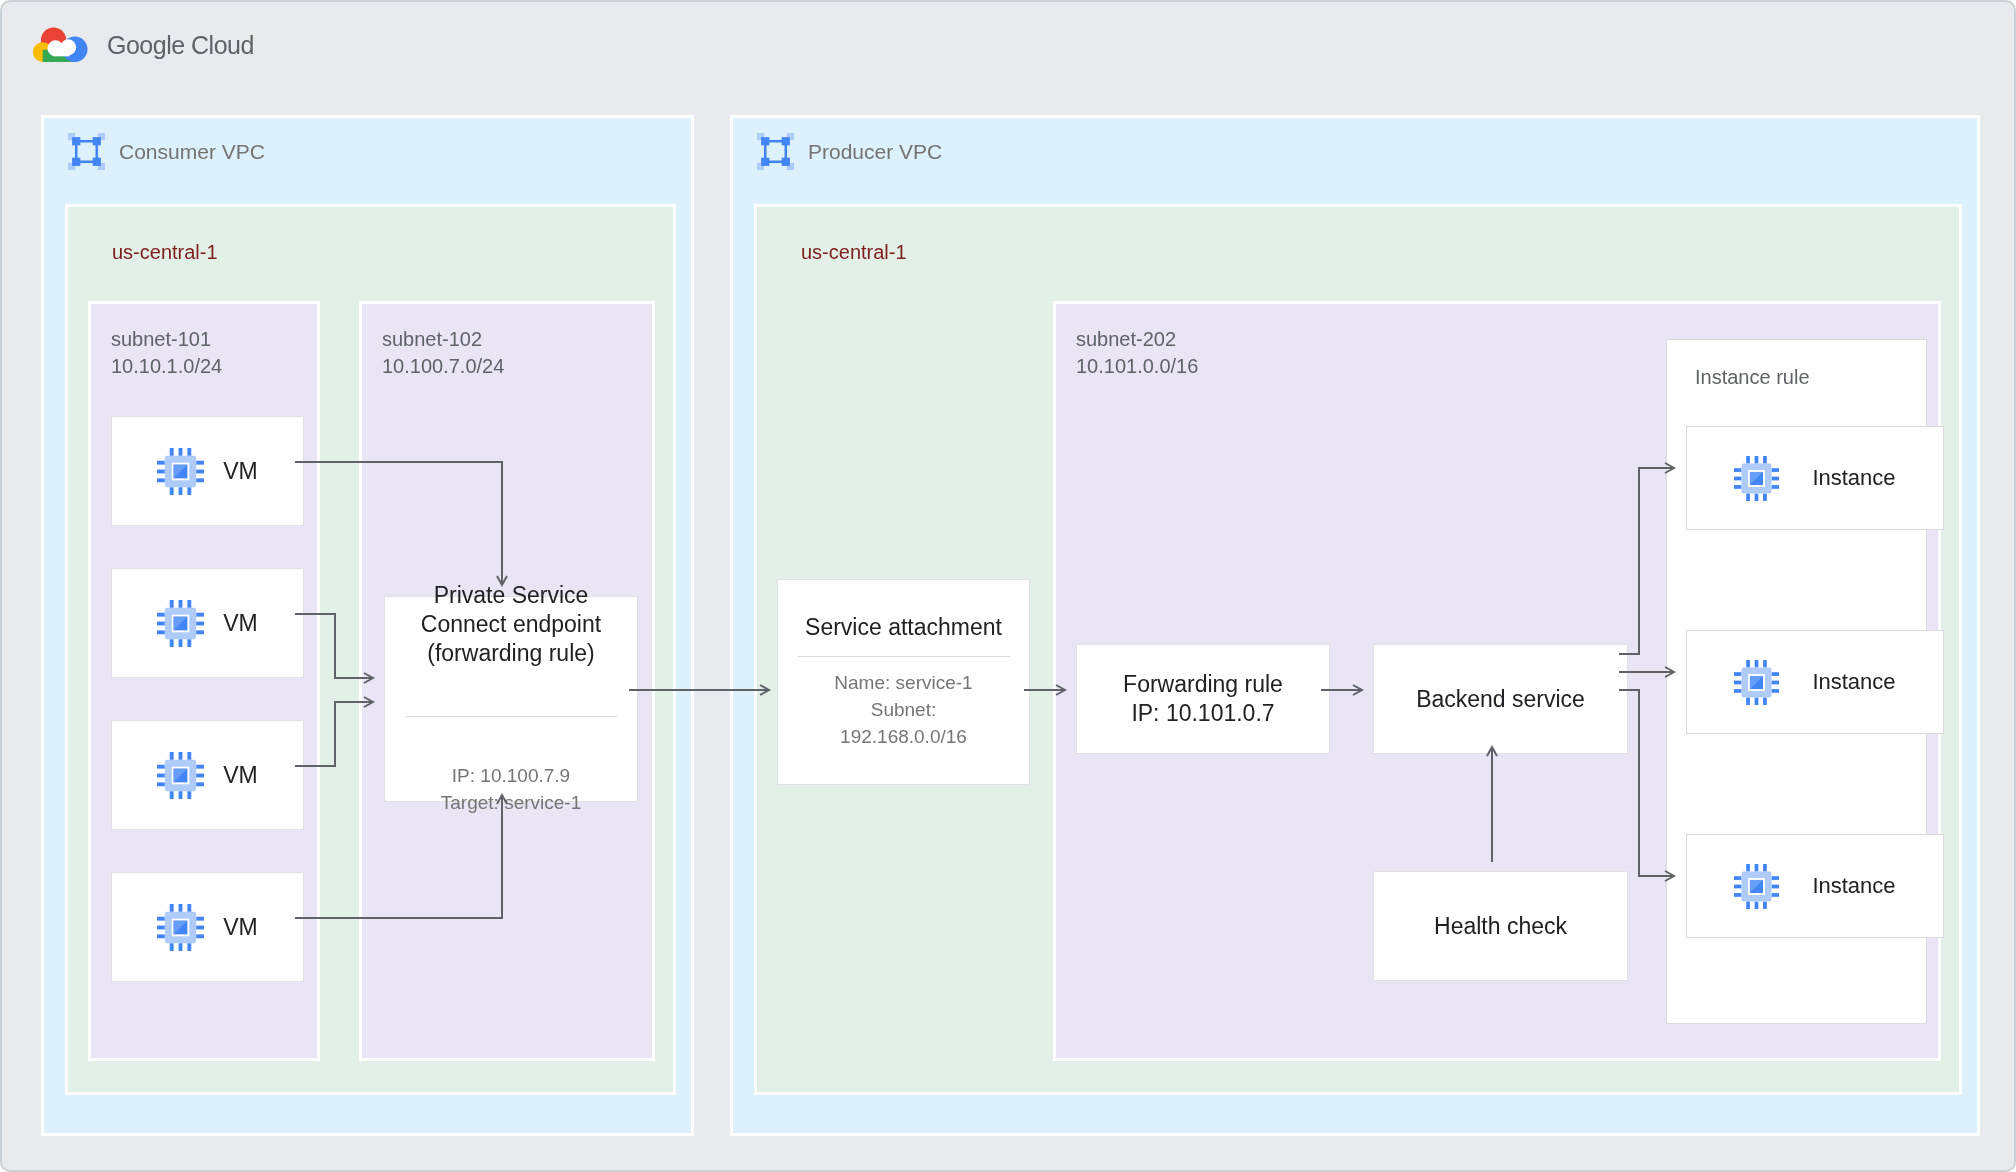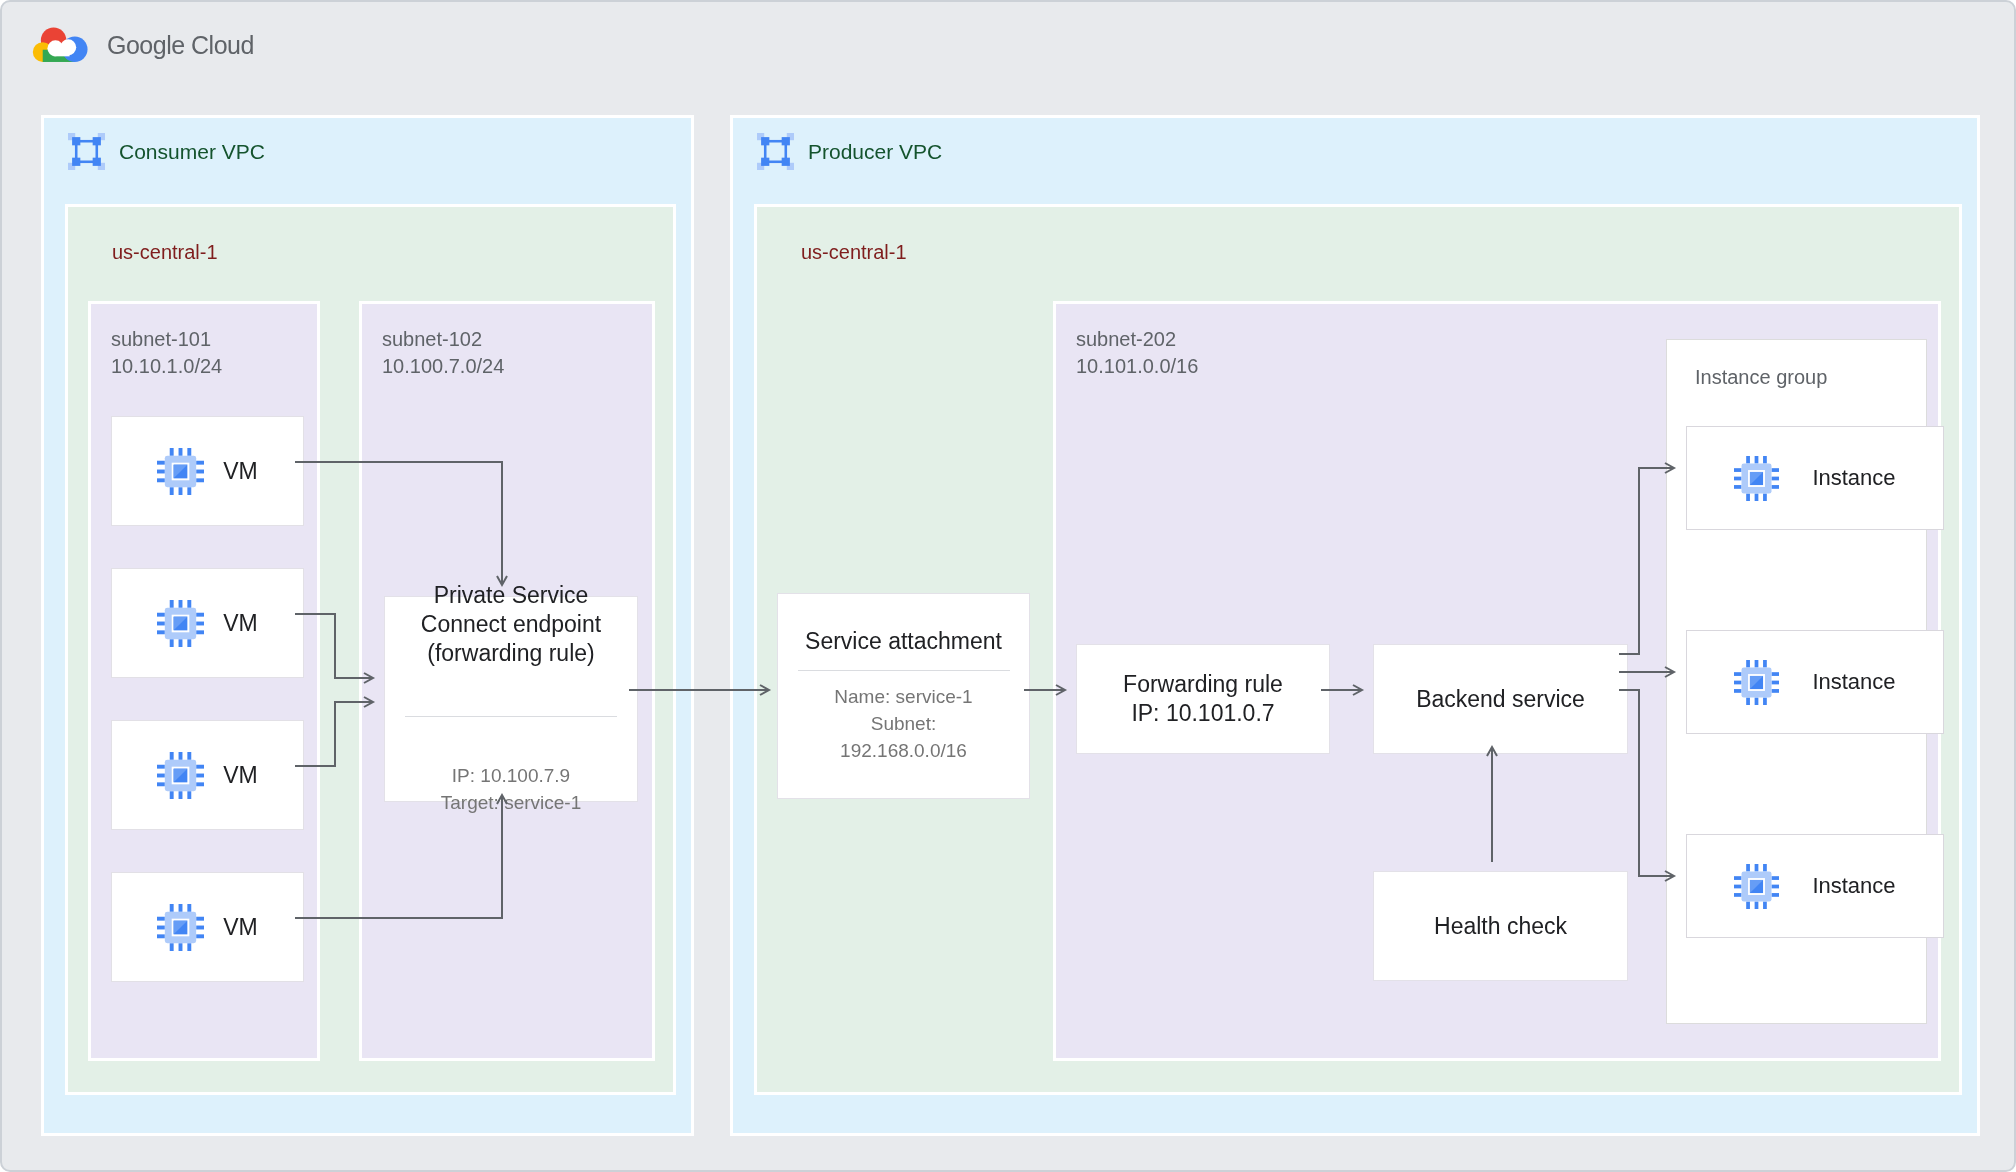--- a/index.html
+++ b/index.html
@@ -10,42 +10,42 @@
   }
   .abs { position:absolute; }
   
   .logo { left:28px; top:20px; display:flex; align-items:center; gap:11px; }
   .logo-text { font-size:25px; color:#5f6368; letter-spacing:-0.5px; }
   
   .vpc { background:#ddf1fc; border:3px solid #fff; box-sizing:border-box; }
   #consumer-vpc { left:39px; top:113px; width:653px; height:1021px; }
   #producer-vpc { left:728px; top:113px; width:1250px; height:1021px;padding-left:8px; }
   .vpc-header { position:absolute; left:24px; top:15px; display:flex; align-items:center; gap:14px; }
-  .vpc-label { font-size:21px; color:#14532d; }
+  .vpc-label { font-size:21px; color:#737373; }
   .region { position:absolute; background:#e3f0e7; border:3px solid #fff; box-sizing:border-box; }
   #consumer-region { left:21px; top:86px; width:611px; height:891px; }
   #producer-region { left:21px; top:86px; width:1208px; height:891px; }
   .region-label { position:absolute; left:44px; top:34px; font-size:20px; color:#7f1d1d; }
   .subnet { position:absolute; background:#e9e5f4; border:3px solid #fff; box-sizing:border-box; }
   #subnet-101 { left:20px; top:94px; width:232px; height:760px; }
   #subnet-102 { left:291px; top:94px; width:296px; height:760px; }
   #subnet-202 { left:296px; top:94px; width:888px; height:760px; }
   .subnet-label { position:absolute; left:20px; top:22px; font-size:20px; color:#5f6368; line-height:1.35; }
   
   .node { position:absolute; background:#fff; border:1px solid #e3e1e8; box-sizing:border-box;
           display:flex; align-items:center; justify-content:center; }
   .vm-box { left:20px; width:193px; height:110px; gap:19px; border-color:#e2e0e6; }
   #vm-1 { top:112px; } #vm-2 { top:264px; } #vm-3 { top:416px; } #vm-4 { top:568px; }
   .vm-label { font-size:23px; color:#202124; }
   .card { flex-direction:column; text-align:center; }
   .card-title { font-size:23px; line-height:1.25; color:#202124; }
   .card-divider { width:212px; border:none; border-top:1px solid #dadce0; margin:15px 0 13px; }
   .card-sub { font-size:19px; line-height:1.42; color:#757575; }
   #psc-endpoint { left:22px; top:292px; width:254px; height:206px;gap:33px; }
-  #service-attachment { left:20px; top:386px; width:253px; height:206px; }
+  #service-attachment { left:20px; top:372px; width:253px; height:206px; }
   #forwarding-rule { left:20px; top:340px; width:254px; height:110px; }
   #backend-service { left:317px; top:340px; width:255px; height:110px; }
   #health-check { left:317px; top:567px; width:255px; height:110px; }
   #instance-group { position:absolute; left:610px; top:35px; width:261px; height:685px;
                     background:#fff; border:1px solid #dcdcdc; box-sizing:border-box; }
   .group-label { position:absolute; left:28px; top:26px; font-size:20px; color:#5f6368; }
   .instance-box { left:19px; width:258px; height:104px; gap:33px; border-color:#d9d7dd; }
   #instance-1 { top:86px; } #instance-2 { top:290px; } #instance-3 { top:494px; }
   .instance-label { font-size:22px; color:#202124; }
   
@@ -201,21 +201,21 @@
 
         <div id="backend-service" class="node card">
           <div class="card-title">Backend service</div>
         </div>
 
         <div id="health-check" class="node card">
           <div class="card-title">Health check</div>
         </div>
 
         <div id="instance-group">
-          <div class="group-label">Instance group</div>
+          <div class="group-label">Instance rule</div>
           <div id="instance-1" class="node instance-box">
             <svg width="45" height="45">
                 <use href="#sym-chip"></use>
               </svg>
             <span class="instance-label">Instance</span>
           </div>
           <div id="instance-2" class="node instance-box">
             <svg width="45" height="45">
                 <use href="#sym-chip"></use>
               </svg>

